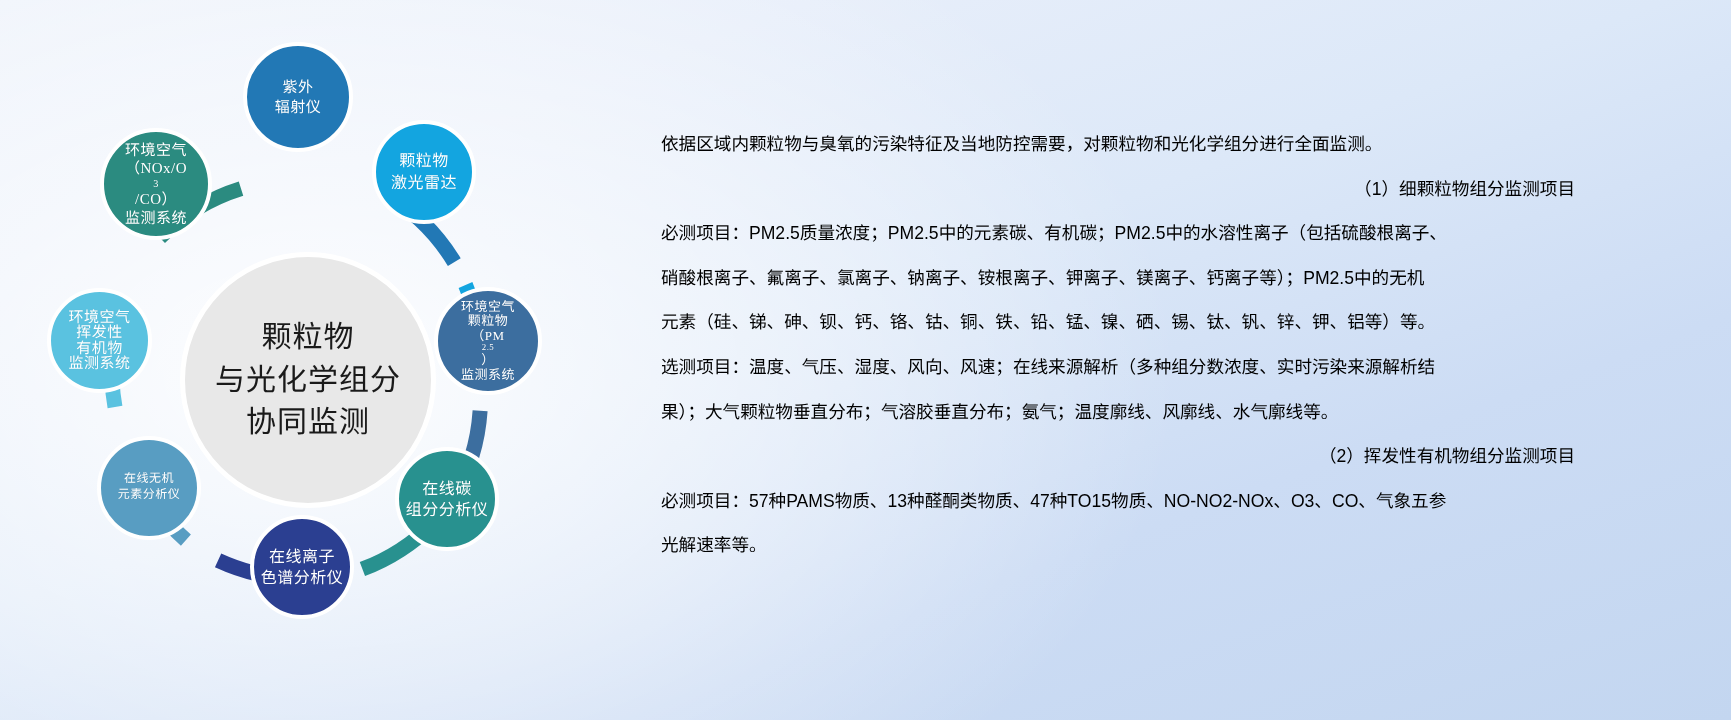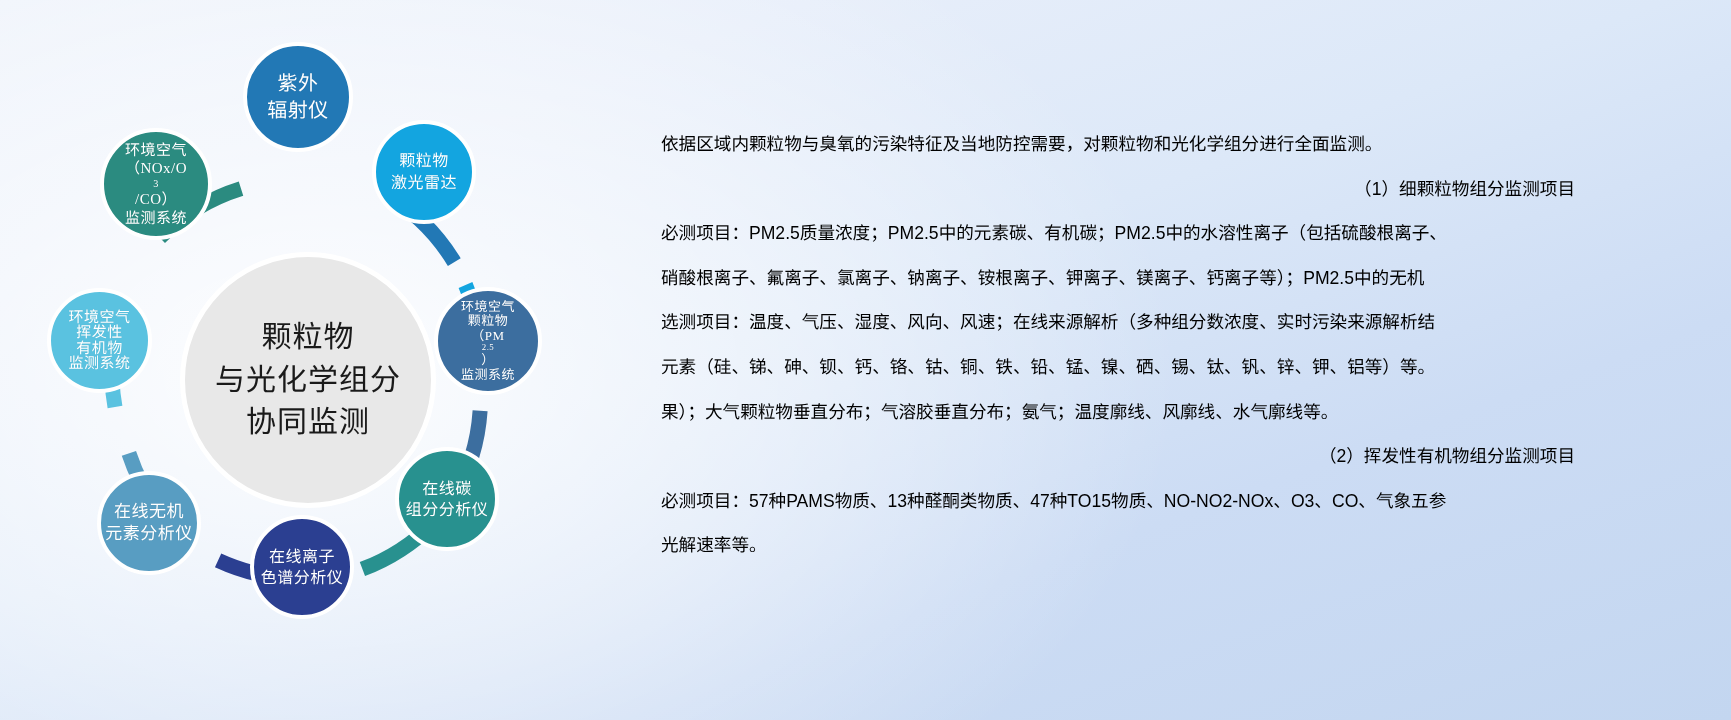--- a/index.html
+++ b/index.html
@@ -76,26 +76,26 @@
     letter-spacing: 0.5px;
     text-shadow: 0 0 1px rgba(0,0,0,0.12);
   }
   .node .lbl {
     display: block;
     padding: 0 2px;
   }
   .node .lbl span { display: block; }
 
   
-  #node-uv        { left: 188px; top:  22px; width: 110px; height: 110px; font-size: 20px; line-height: 1.35; }
+  #node-uv        { left: 188px; top:  22px; width: 110px; height: 110px; font-size: 15px; line-height: 1.35; }
   #node-lidar     { left: 317px; top: 100px; width: 104px; height: 104px; font-size: 16px; line-height: 1.35; }
   #node-pm25      { left: 379px; top: 267px; width: 108px; height: 108px; font-size: 13px; line-height: 1.12; }
   #node-carbon    { left: 340px; top: 427px; width: 104px; height: 104px; font-size: 16px; line-height: 1.32; }
   #node-ion       { left: 195px; top: 495px; width: 104px; height: 104px; font-size: 16px; line-height: 1.32; align-items: center; }
-  #node-element   { left:  42px; top: 451px; width: 104px; height: 104px; font-size: 17px; line-height: 1.32; }
+  #node-element   { left:  42px; top: 416px; width: 104px; height: 104px; font-size: 12px; line-height: 1.32; font-family: Liberation Mono, monospace; }
   #node-voc       { left:  -8px; top: 268px; width: 105px; height: 105px; font-size: 15px; line-height: 1.03; }
   #node-nox       { left:  45px; top: 108px; width: 112px; height: 112px; font-size: 15px; line-height: 1.22; }
 
   .sub {
     font-size: 0.68em;
     vertical-align: -0.28em;
   }
 
   
   #body-text {
@@ -203,21 +203,21 @@
       </span>
     </div>
 
   </div>
 
   <div id="body-text">
     <p>依据区域内颗粒物与臭氧的污染特征及当地防控需要，对颗粒物和光化学组分进行全面监测。</p>
     <p class="indent">（1）细颗粒物组分监测项目</p>
     <p>必测项目：PM2.5质量浓度；PM2.5中的元素碳、有机碳；PM2.5中的水溶性离子（包括硫酸根离子、</p>
     <p>硝酸根离子、氟离子、氯离子、钠离子、铵根离子、钾离子、镁离子、钙离子等）；PM2.5中的无机</p>
+    <p>元素（硅、锑、砷、钡、钙、铬、钴、铜、铁、铅、锰、镍、硒、锡、钛、钒、锌、钾、铝等）等。</p>
     <p>选测项目：温度、气压、湿度、风向、风速；在线来源解析（多种组分数浓度、实时污染来源解析结</p>
-    <p>元素（硅、锑、砷、钡、钙、铬、钴、铜、铁、铅、锰、镍、硒、锡、钛、钒、锌、钾、铝等）等。</p>
     <p>果）；大气颗粒物垂直分布；气溶胶垂直分布；氨气；温度廓线、风廓线、水气廓线等。</p>
     <p class="indent">（2）挥发性有机物组分监测项目</p>
     <p>必测项目：57种PAMS物质、13种醛酮类物质、47种TO15物质、NO-NO2-NOx、O3、CO、气象五参</p>
     <p>光解速率等。</p>
   </div>
 
 </div>
 
 </body></html>

